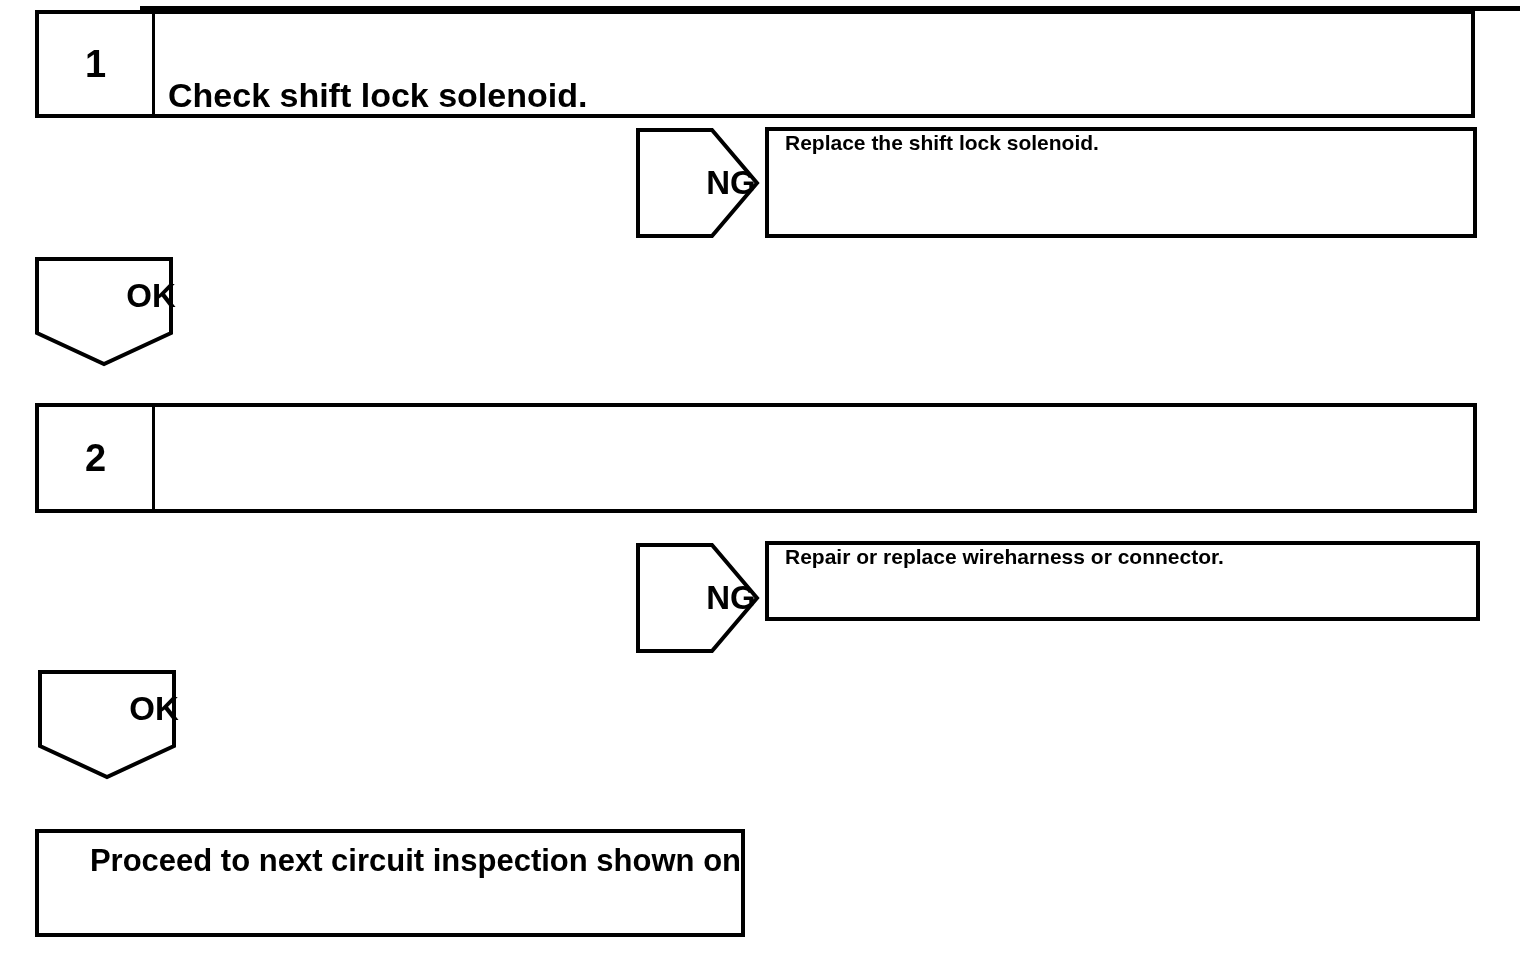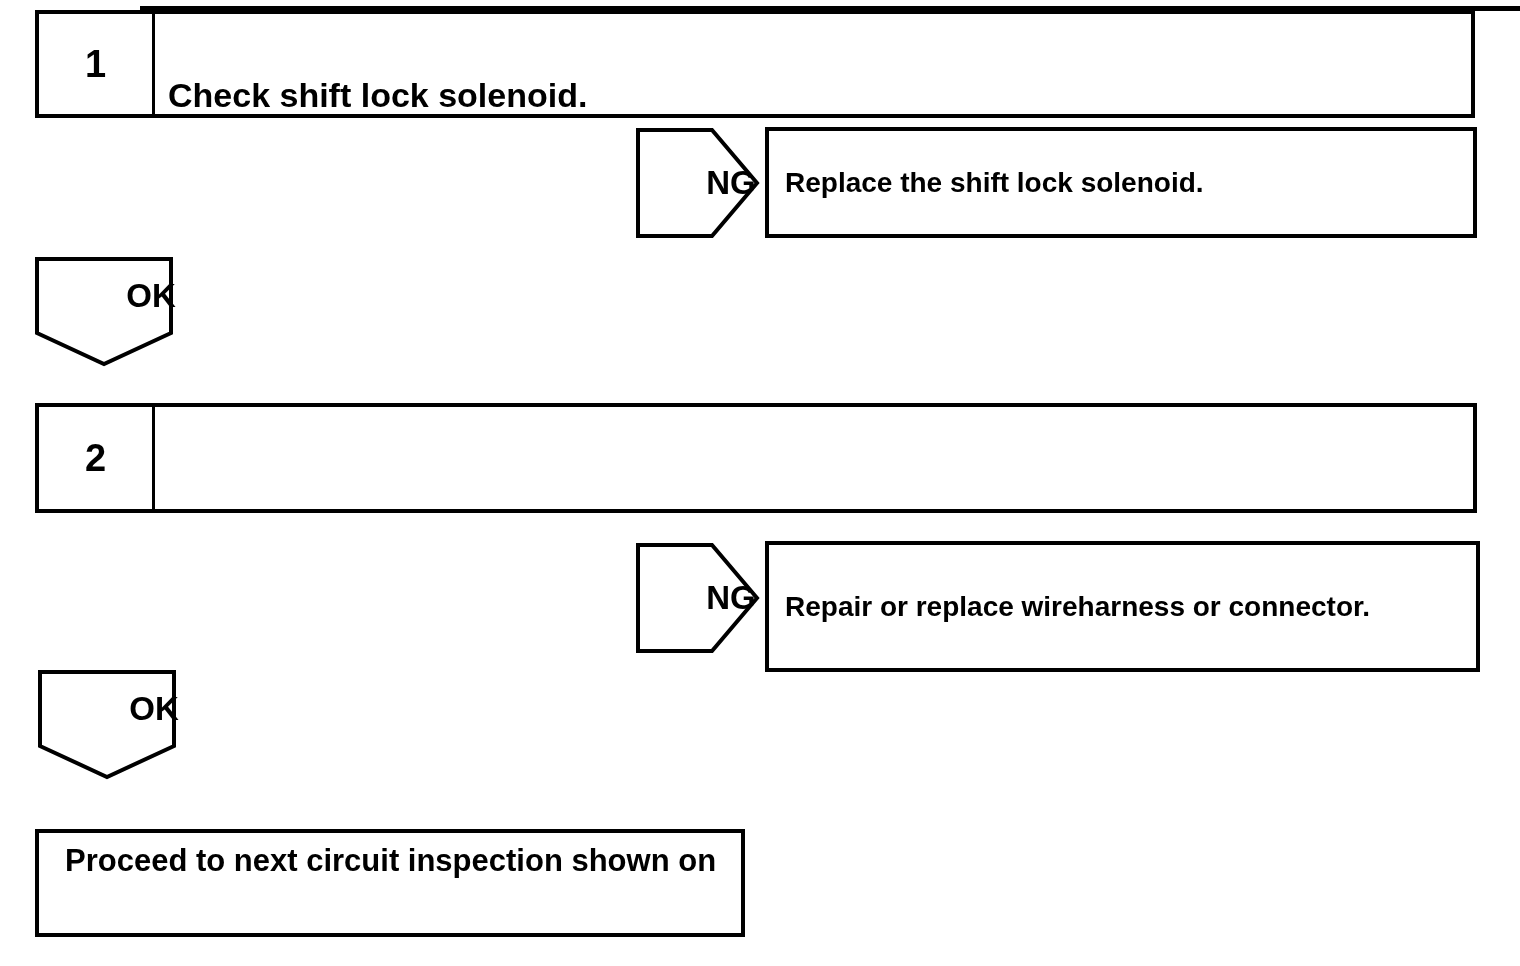--- a/index.html
+++ b/index.html
@@ -29,27 +29,27 @@
     font-size:38px;
   }
   .stext{
     flex:1;
     display:flex;flex-direction:column;justify-content:flex-end;
     padding-left:13px;
     font-size:34px;line-height:38px;
   }
   .tline{white-space:nowrap;}
   .result{
-    align-items:center;
+    align-items:flex-start;
     padding-left:16px;
-    font-size:28px;
+    font-size:21px;
   }
   .terminal{
-    flex-direction:column;
-    justify-content:space-between;
+    flex-direction:row;
+    justify-content:flex-end;
     padding:9px 0 0 26px;
     font-size:31px;line-height:37px;
   }
   .pent{position:absolute;}
   .pent svg{position:absolute;left:0;top:0;width:100%;height:100%;}
   .pent polygon{fill:#fff;stroke:#000;stroke-width:4;stroke-linejoin:miter;}
   .plabel{
     position:absolute;
     display:flex;align-items:center;justify-content:center;
     font-size:33px;
@@ -95,21 +95,21 @@
     </div>
   </div>
 
   <div class="pent" style="left:636px;top:543px;width:124px;height:110px">
     <svg viewBox="0 0 124 110" preserveAspectRatio="none">
       <polygon points="2,2 76,2 121,55 76,108 2,108"></polygon>
     </svg>
     <div class="plabel ng">NG</div>
   </div>
 
-  <div class="box result" style="left:765px;top:541px;width:715px;height:131px">
+  <div class="box result" style="left:765px;top:541px;width:715px;height:80px">
     <div class="tline">Repair or replace wireharness or connector.</div>
   </div>
 
   <div class="pent" style="left:38px;top:670px;width:138px;height:110px">
     <svg viewBox="0 0 138 110" preserveAspectRatio="none">
       <polygon points="2,2 136,2 136,76 69,107 2,76"></polygon>
     </svg>
     <div class="plabel ok">OK</div>
   </div>
 

